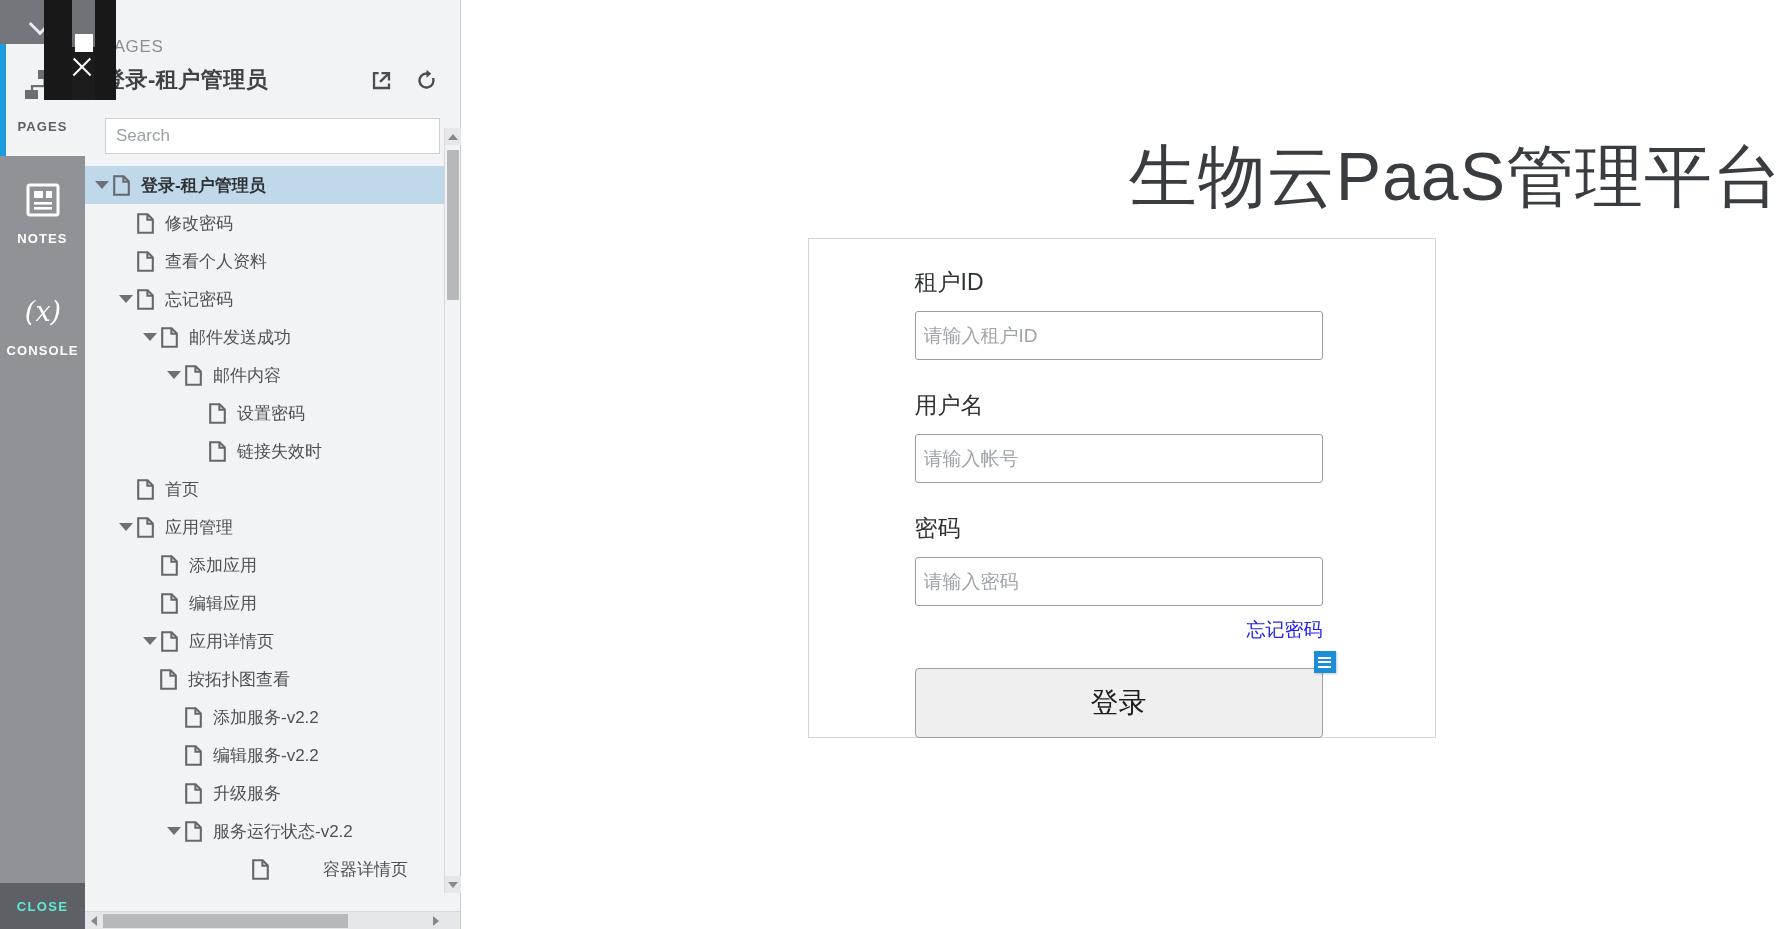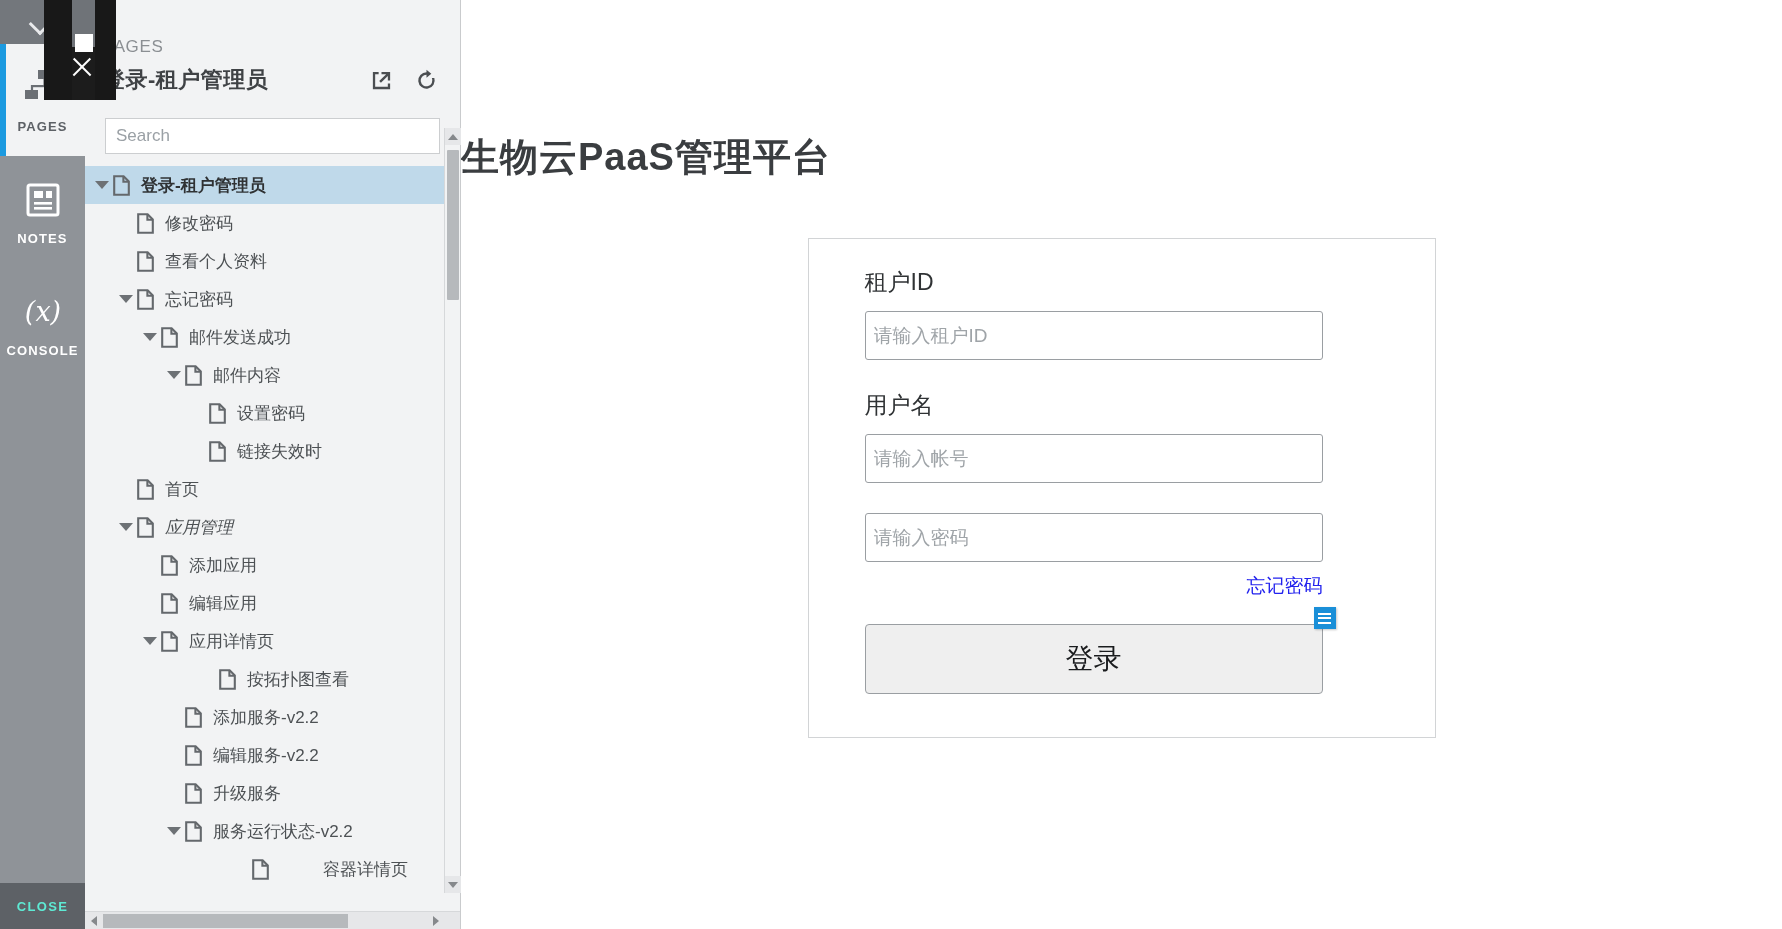--- a/index.html
+++ b/index.html
@@ -135,30 +135,30 @@
     background: #b6b9bc;
   }
 
   
   .canvas {
     flex: 1 1 auto; height: 929px; background: #ffffff;
     position: relative; overflow: hidden;
   }
   .page-title {
     position: absolute; left: 0; right: 0; top: 132px;
-    text-align: left; font-size: 38px; font-weight: bold;
+    text-align: right; font-size: 68px; font-weight: normal;
     color: #3a3d40; letter-spacing: 1px;
     font-family: "Liberation Sans", "DejaVu Sans", sans-serif;
   }
   .login-card {
     position: absolute; left: 50%; transform: translateX(-50%);
     top: 238px; width: 628px; height: 500px;
     border: 1px solid #d2d4d6; background: #ffffff;
   }
-  .form-inner { padding: 28px 112px 0 56px; }
+  .form-inner { padding: 28px 112px 0 106px; }
   .field-label {
     font-size: 23px; color: #2f3234; margin-bottom: 13px;
     font-family: "Liberation Sans", "DejaVu Sans", sans-serif;
   }
   .field-input {
     width: 100%; height: 49px; border: 1px solid #9a9ea2;
     border-radius: 3px; padding: 0 8px; font-size: 19px;
     color: #3a3d40; background: #ffffff; outline: none;
     font-family: "Liberation Sans", "DejaVu Sans", sans-serif;
     display: block;
@@ -357,21 +357,21 @@
           <span class="tree-label">链接失效时</span>
         </div>
         <div class="tree-row" style="padding-left: 30px;">
           <span class="arrow"></span>
           <svg class="pg-ic" viewBox="0 0 17 21">
             <path d="M1.2 1.2 h9.4 L15.8 6.4 V19.8 H1.2 Z" fill="none" stroke="#64686c" stroke-width="2.1"></path>
             <path d="M10.4 1.4 v5.4 h5" fill="none" stroke="#64686c" stroke-width="2.1"></path>
           </svg>
           <span class="tree-label">首页</span>
         </div>
-        <div class="tree-row" style="padding-left: 30px; font-style: italic;">
+        <div class="tree-row" style="padding-left: 30px;">
           <span class="arrow">
             <span class="tri"></span>
           </span>
           <svg class="pg-ic" viewBox="0 0 17 21">
             <path d="M1.2 1.2 h9.4 L15.8 6.4 V19.8 H1.2 Z" fill="none" stroke="#64686c" stroke-width="2.1"></path>
             <path d="M10.4 1.4 v5.4 h5" fill="none" stroke="#64686c" stroke-width="2.1"></path>
           </svg>
           <span class="tree-label">应用管理</span>
         </div>
         <div class="tree-row" style="padding-left: 54px;">
@@ -393,21 +393,21 @@
         <div class="tree-row" style="padding-left: 54px;">
           <span class="arrow">
             <span class="tri"></span>
           </span>
           <svg class="pg-ic" viewBox="0 0 17 21">
             <path d="M1.2 1.2 h9.4 L15.8 6.4 V19.8 H1.2 Z" fill="none" stroke="#64686c" stroke-width="2.1"></path>
             <path d="M10.4 1.4 v5.4 h5" fill="none" stroke="#64686c" stroke-width="2.1"></path>
           </svg>
           <span class="tree-label">应用详情页</span>
         </div>
-        <div class="tree-row" style="padding-left: 112px;">
+        <div class="tree-row" style="padding-left: 53px;">
           <span class="arrow"></span>
           <svg class="pg-ic" viewBox="0 0 17 21">
             <path d="M1.2 1.2 h9.4 L15.8 6.4 V19.8 H1.2 Z" fill="none" stroke="#64686c" stroke-width="2.1"></path>
             <path d="M10.4 1.4 v5.4 h5" fill="none" stroke="#64686c" stroke-width="2.1"></path>
           </svg>
           <span class="tree-label">按拓扑图查看</span>
         </div>
         <div class="tree-row" style="padding-left: 78px;">
           <span class="arrow"></span>
           <svg class="pg-ic" viewBox="0 0 17 21">
@@ -482,20 +482,21 @@
         <div class="field-label">租户ID</div>
         <input class="field-input" type="text" placeholder="请输入租户ID" style="">
 
         <div class="gap-a"></div>
 
         <div class="field-label">用户名</div>
         <input class="field-input" type="text" placeholder="请输入帐号" style="">
 
         <div class="gap-b"></div>
 
+        <div class="field-label">密码</div>
         <input class="field-input" type="text" placeholder="请输入密码" style="">
 
         <div class="forgot-row">
           <a class="forgot-link">忘记密码</a>
         </div>
 
         <div class="btn-wrap">
           <button class="login-btn">登录</button>
           <span class="note-badge">
             <i></i>

